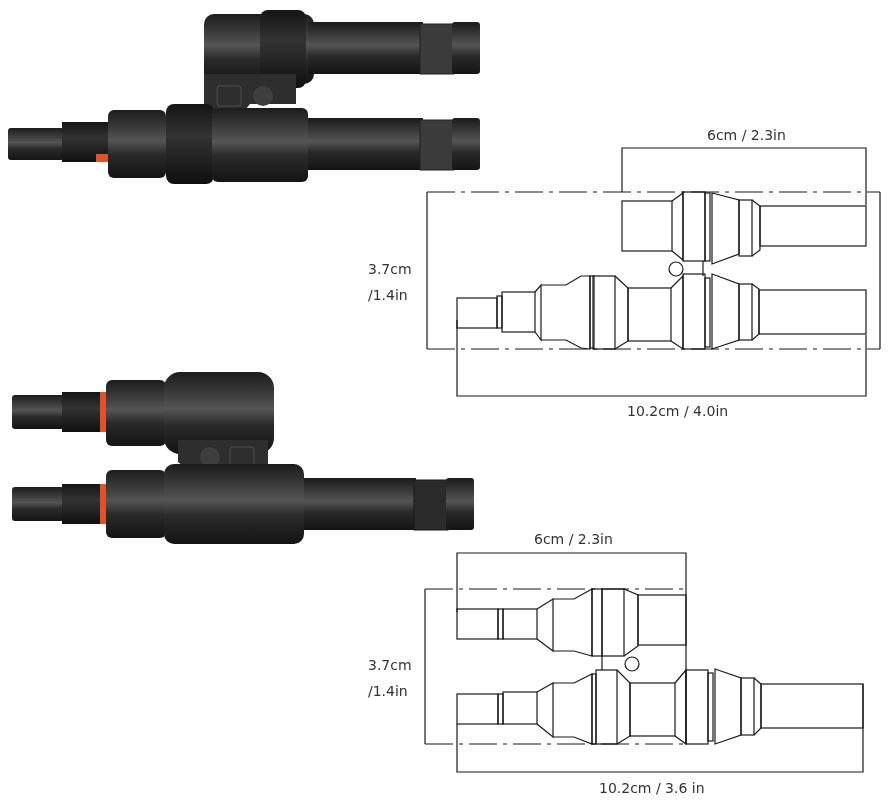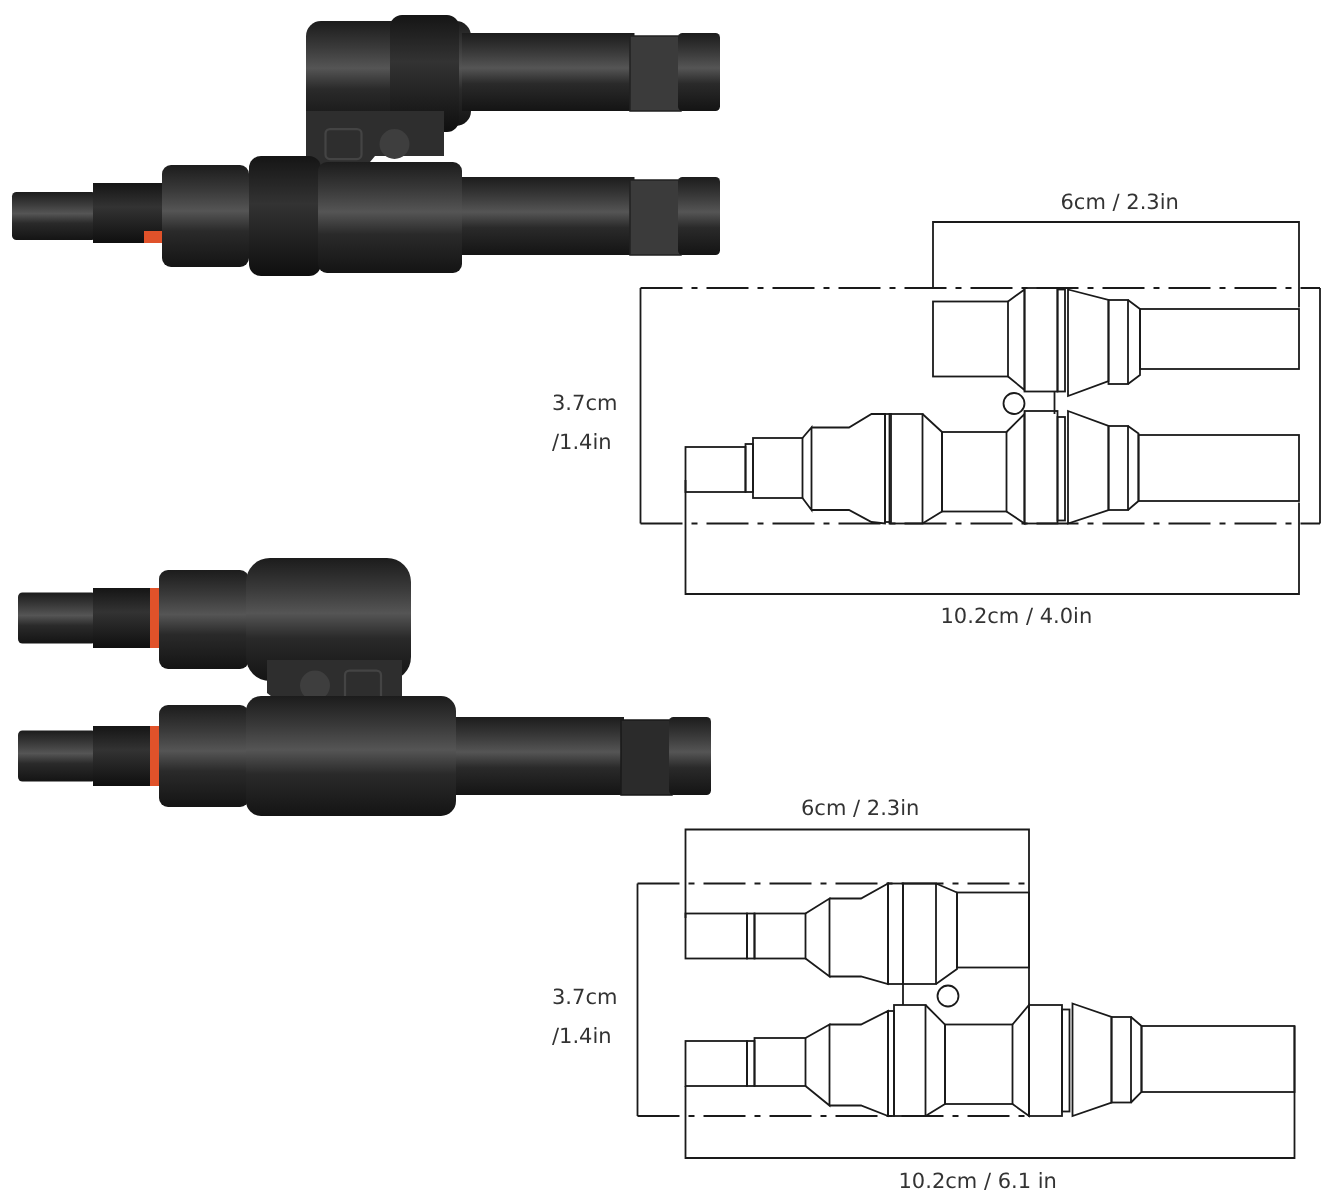--- a/index.html
+++ b/index.html
@@ -161,15 +161,15 @@
   </svg>
 
   <div class="label" style="left:707px; top:127px;">6cm / 2.3in</div>
   <div class="label" style="left:368px; top:261px;">3.7cm</div>
   <div class="label" style="left:368px; top:287px;">/1.4in</div>
   <div class="label" style="left:627px; top:403px;text-align:right;">10.2cm / 4.0in</div>
 
   <div class="label" style="left:534px; top:531px;">6cm / 2.3in</div>
   <div class="label" style="left:368px; top:657px;">3.7cm</div>
   <div class="label" style="left:368px; top:683px;">/1.4in</div>
-  <div class="label" style="left:599px; top:780px;">10.2cm / 6.1 in</div>
+  <div class="label" style="left:599px; top:780px;">10.2cm / 3.6 in</div>
 
 </div>
 
 </body></html>

